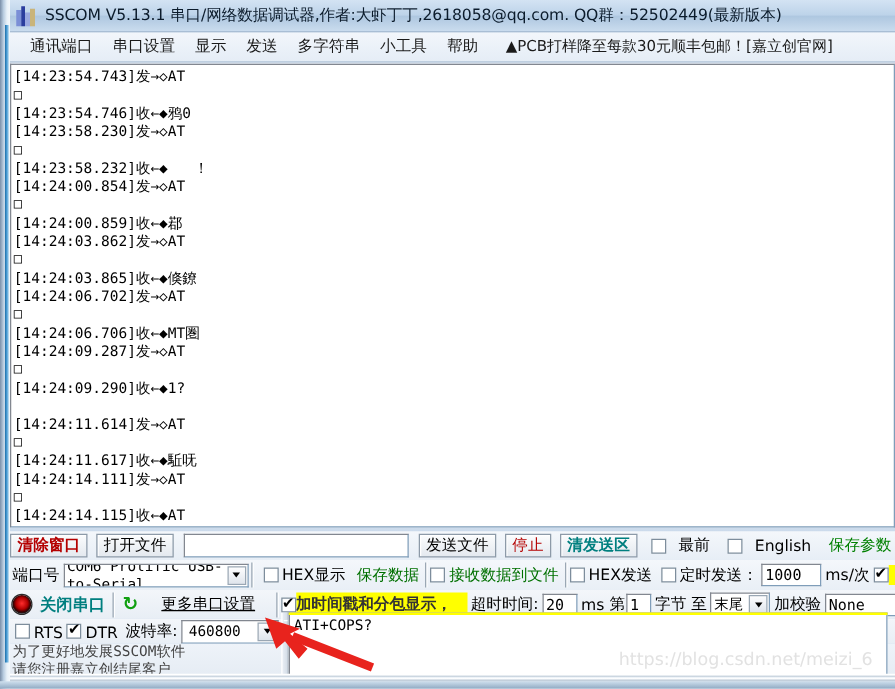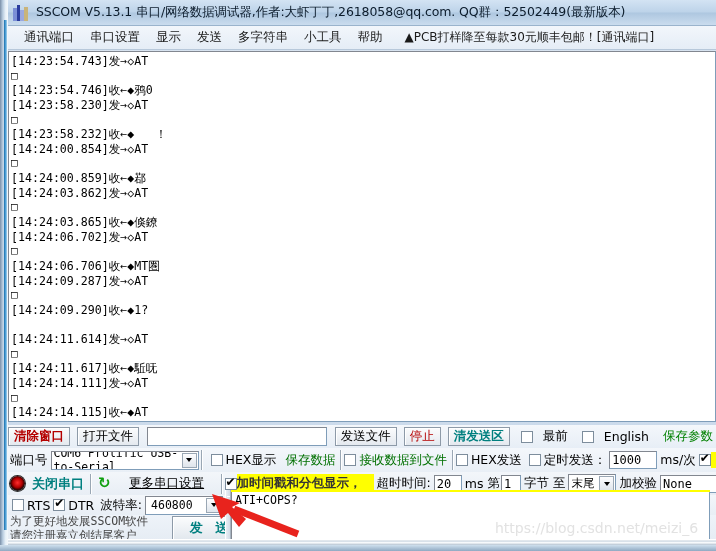--- a/index.html
+++ b/index.html
@@ -275,21 +275,21 @@
   </div>
 
   <div class="menubar">
     <div class="menu-item">通讯端口</div>
     <div class="menu-item">串口设置</div>
     <div class="menu-item">显示</div>
     <div class="menu-item">发送</div>
     <div class="menu-item">多字符串</div>
     <div class="menu-item">小工具</div>
     <div class="menu-item">帮助</div>
-    <div class="menu-ad">▲PCB打样降至每款30元顺丰包邮！[通讯端口]</div>
+    <div class="menu-ad">▲PCB打样降至每款30元顺丰包邮！[嘉立创官网]</div>
   </div>
 
   <div class="recv-wrap">
     <div class="recv" id="recv-lines"><div class="ln">[14:23:54.743]发→◇AT</div><div class="ln blk">□</div><div class="ln">[14:23:54.746]收←◆鸦0</div><div class="ln">[14:23:58.230]发→◇AT</div><div class="ln blk">□</div><div class="ln">[14:23:58.232]收←◆   ！</div><div class="ln">[14:24:00.854]发→◇AT</div><div class="ln blk">□</div><div class="ln">[14:24:00.859]收←◆鄀</div><div class="ln">[14:24:03.862]发→◇AT</div><div class="ln blk">□</div><div class="ln">[14:24:03.865]收←◆倏鐐</div><div class="ln">[14:24:06.702]发→◇AT</div><div class="ln blk">□</div><div class="ln">[14:24:06.706]收←◆MT圏</div><div class="ln">[14:24:09.287]发→◇AT</div><div class="ln blk">□</div><div class="ln">[14:24:09.290]收←◆1?</div><div class="ln">&nbsp;</div><div class="ln">[14:24:11.614]发→◇AT</div><div class="ln blk">□</div><div class="ln">[14:24:11.617]收←◆駈呒</div><div class="ln">[14:24:14.111]发→◇AT</div><div class="ln blk">□</div><div class="ln">[14:24:14.115]收←◆AT</div><div class="ln">&nbsp;</div></div>
   </div>
 
   <div class="row1">
     <div class="btn red">清除窗口</div>
     <div class="btn">打开文件</div>
     <div class="sendpath" title=""></div>
@@ -357,21 +357,20 @@
     <div class="lbl">DTR</div>
     <div class="lbl">波特率:</div>
     <div class="combo" style="width:78px">
       <span style="padding-left:3px">460800</span>
       <span class="arrow"></span>
     </div>
   </div>
 
   <div class="row5">
     <div class="regtext"><span>为了更好地发展SSCOM软件</span><br><span>请您注册嘉立创结尾客户</span></div>
-    <div class="bigsend">发 送</div>
   </div>
 
   <div class="splitter">
       <span></span>
     </div>
   <div class="sendbox">
     <div class="txt">ATI+COPS?</div>
   </div>
   <div class="sendbox-scroll-top"></div>
 

